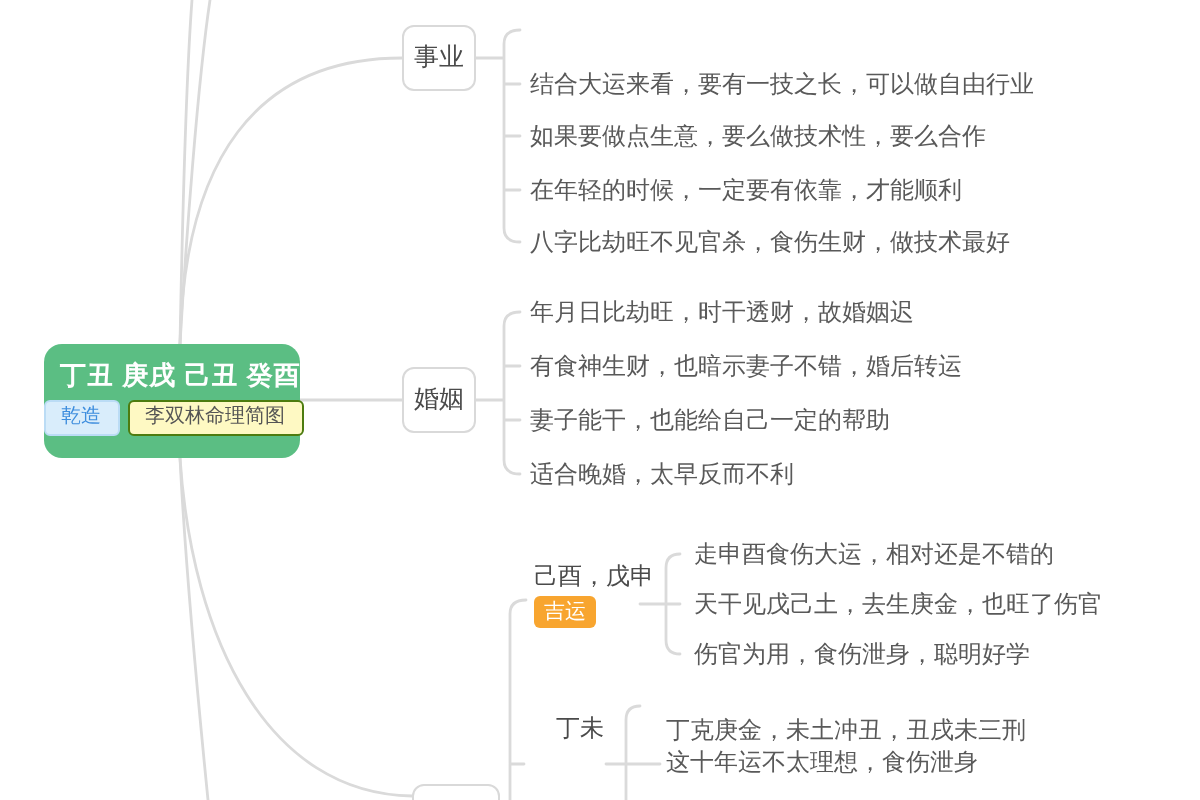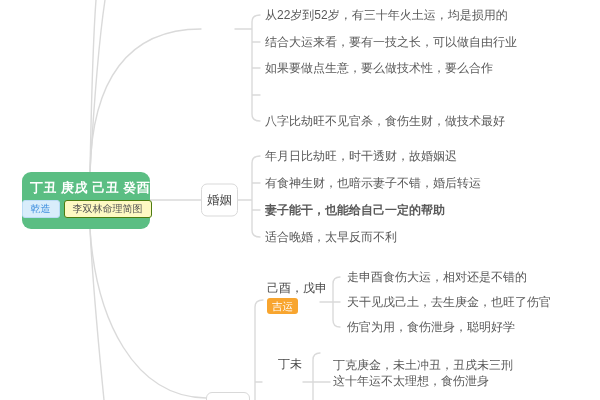--- a/index.html
+++ b/index.html
@@ -71,33 +71,36 @@
   </svg>
 
   <div class="abs root" style="background-color: rgb(91, 190, 131);">
     <div class="root-pillars">丁丑 庚戌 己丑 癸酉</div>
     <div class="root-tags">
       <span class="tag tag-blue">乾造</span>
       <span class="tag tag-white">李双林命理简图</span>
     </div>
   </div>
 
+  <div class="abs branch-node" style="top:29px;">
+    <span>事业</span>
+  </div>
 
-  <div class="leaf" style="left:265px;top:15px;">从22岁到52岁，有三十年火土运，均是损用的</div>
   <div class="leaf" style="left:265px;top:42px;">结合大运来看，要有一技之长，可以做自由行业</div>
   <div class="leaf" style="left:265px;top:68px;">如果要做点生意，要么做技术性，要么合作</div>
+  <div class="leaf" style="left:265px;top:95px;">在年轻的时候，一定要有依靠，才能顺利</div>
   <div class="leaf" style="left:265px;top:121px;">八字比劫旺不见官杀，食伤生财，做技术最好</div>
 
   <div class="abs branch-node" style="top:200px;">
     <span>婚姻</span>
   </div>
 
   <div class="leaf" style="left:265px;top:156px;">年月日比劫旺，时干透财，故婚姻迟</div>
   <div class="leaf" style="left:265px;top:183px;">有食神生财，也暗示妻子不错，婚后转运</div>
-  <div class="leaf" style="left:265px;top:210px;font-weight:bold;">妻子能干，也能给自己一定的帮助</div>
+  <div class="leaf" style="left:265px;top:210px;">妻子能干，也能给自己一定的帮助</div>
   <div class="leaf" style="left:265px;top:237px;">适合晚婚，太早反而不利</div>
 
   <div class="abs luck-node" style="left:267px;top:281px;">
     <span class="luck-label">己酉，戊申</span>
     <span class="luck-tag" style="background-color: rgb(248, 165, 47);">吉运</span>
   </div>
 
   <div class="leaf" style="left:347px;top:277px;">走申酉食伤大运，相对还是不错的</div>
   <div class="leaf" style="left:347px;top:302px;">天干见戊己土，去生庚金，也旺了伤官</div>
   <div class="leaf" style="left:347px;top:327px;">伤官为用，食伤泄身，聪明好学</div>

